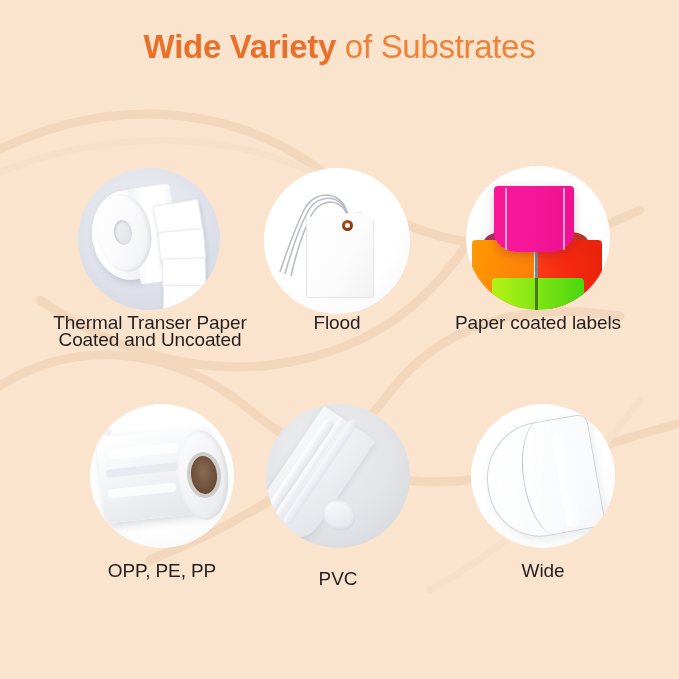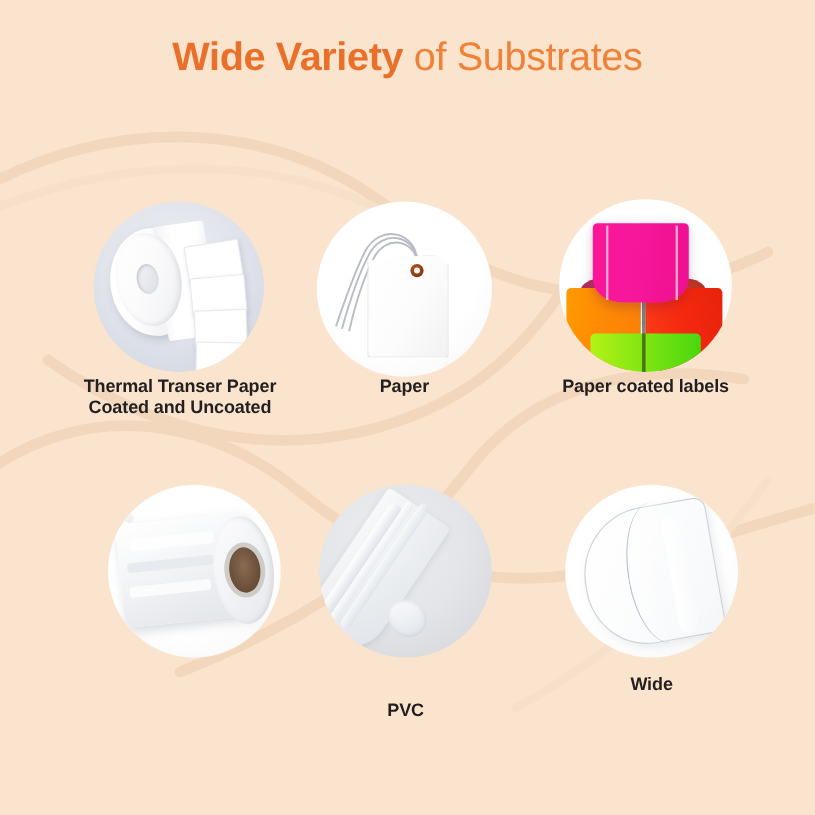--- a/index.html
+++ b/index.html
@@ -55,22 +55,22 @@
     position: absolute;
   }
   .circle {
     position: absolute;
     border-radius: 50%;
     overflow: hidden;
   }
   .caption {
     position: absolute;
     text-align: center;
-    font-weight: 700;
-    font-size: 15px;
+    font-weight: 400;
+    font-size: 19px;
     line-height: 17px;
     color: #231f20;
     letter-spacing: -0.1px;
     white-space: pre-line;
   }
 
   
   .bg-white {
     background: radial-gradient(circle at 42% 36%, #ffffff 0%, #ffffff 58%, #fafafa 78%, #f4f4f4 100%);
   }
@@ -439,21 +439,21 @@
             <path d="M84 52 C 83 27, 54 22, 43 45 C 33 64, 26 88, 21 106"></path>
             <path d="M84 52 C 82 31, 57 27, 47 48 C 38 66, 31 90, 27 108"></path>
           </g>
         </svg>
         <div class="tag-body"></div>
         <div class="tag-eyelet-outer"></div>
         <div class="tag-eyelet-inner"></div>
       </div>
     </div>
   </div>
-  <div class="caption" style="left:277px; top:314px; width:120px;">Paper</div>
+  <div class="caption" style="left:277px; top:314px; width:120px;">Flood</div>
 
   <div class="item" style="left:466px; top:166px; width:144px; height:144px;">
     <div class="circle bg-white" style="left:0; top:0; width:144px; height:144px;">
       <div class="art">
         <div class="fc-ring-back"></div>
         <div class="fc-hole-l"></div>
         <div class="fc-hole-r"></div>
         <div class="fc-orange"></div>
         <div class="fc-red"></div>
         <div class="fc-green"></div>
@@ -473,33 +473,34 @@
         <div class="film-tail"></div>
         <div class="film-body"></div>
         <div class="film-streak fs-1"></div>
         <div class="film-streak fs-2"></div>
         <div class="film-streak fs-3"></div>
         <div class="film-face"></div>
         <div class="film-core"></div>
       </div>
     </div>
   </div>
+  <div class="caption" style="left:72px; top:562px; width:180px;">OPP, PE, PP</div>
 
   <div class="item" style="left:266px; top:404px; width:144px; height:144px;">
     <div class="circle bg-graylight" style="left:0; top:0; width:144px; height:144px;">
       <div class="art">
         <div class="pvc-sheet"></div>
         <div class="pvc-edge pe-1"></div>
         <div class="pvc-edge pe-2"></div>
         <div class="pvc-edge pe-3"></div>
         <div class="pvc-lip"></div>
       </div>
     </div>
   </div>
-  <div class="caption" style="left:288px; top:584px; width:100px;">PVC</div>
+  <div class="caption" style="left:288px; top:570px; width:100px;">PVC</div>
 
   <div class="item" style="left:471px; top:404px; width:144px; height:144px;">
     <div class="circle bg-white" style="left:0; top:0; width:144px; height:144px;">
       <div class="art">
         <div class="vinyl-sheet"></div>
         <div class="vinyl-fold"></div>
         <div class="vinyl-hl"></div>
       </div>
     </div>
   </div>

